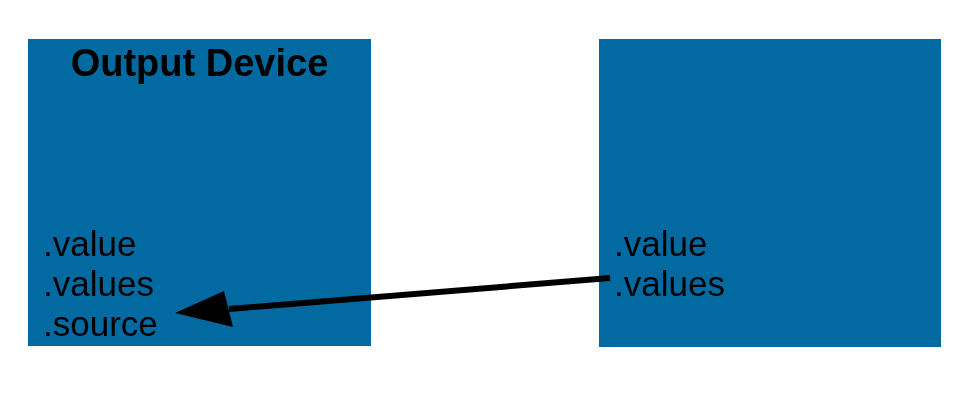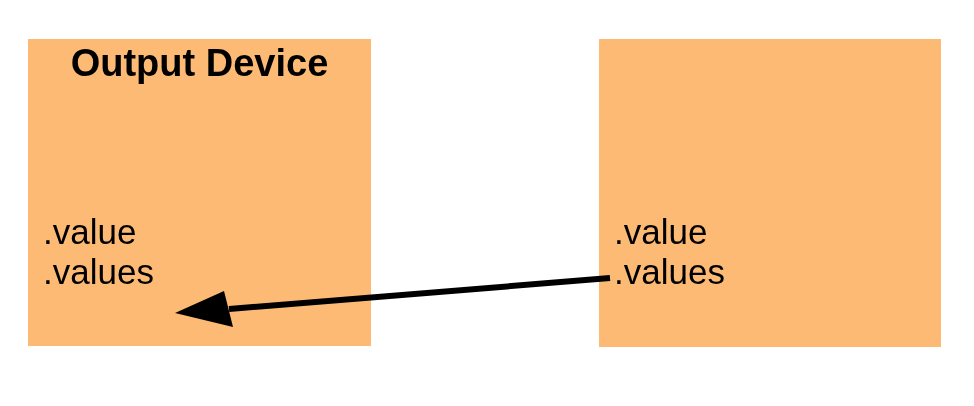--- a/index.html
+++ b/index.html
@@ -15,42 +15,42 @@
     font-family: "Liberation Sans", sans-serif;
     color: #000000;
   }
   .canvas {
     position: absolute;
     left: 0; top: 0;
     width: 974px; height: 406px;
   }
   .device-box {
     position: absolute;
-    background: #fdba74;
+    background: #0369a1;
   }
   .box-output {
     left: 28px; top: 39px;
     width: 343px; height: 307px;
   }
   .box-input {
     left: 599px; top: 39px;
     width: 342px; height: 308px;
   }
   .box-title {
     text-align: center;
     font-weight: bold;
     font-size: 38px;
     line-height: 44px;
     padding-top: 2px;
     white-space: nowrap;
   }
   .props {
     position: absolute;
     left: 15px;
-    top: 173px;
+    top: 185px;
     font-size: 35px;
     line-height: 40px;
     white-space: nowrap;
   }
   .arrow-layer {
     position: absolute;
     left: 0; top: 0;
     width: 974px; height: 406px;
     pointer-events: none;
   }
@@ -58,20 +58,21 @@
 </head>
 <body>
 
 <div class="canvas">
 
   <div class="device-box box-output">
     <div class="box-title">Output Device</div>
     <div class="props">
       <div>.value</div>
       <div>.values</div>
+      <div>.source</div>
     </div>
   </div>
 
   <div class="device-box box-input">
     <div class="props">
       <div>.value</div>
       <div>.values</div>
     </div>
   </div>
 

